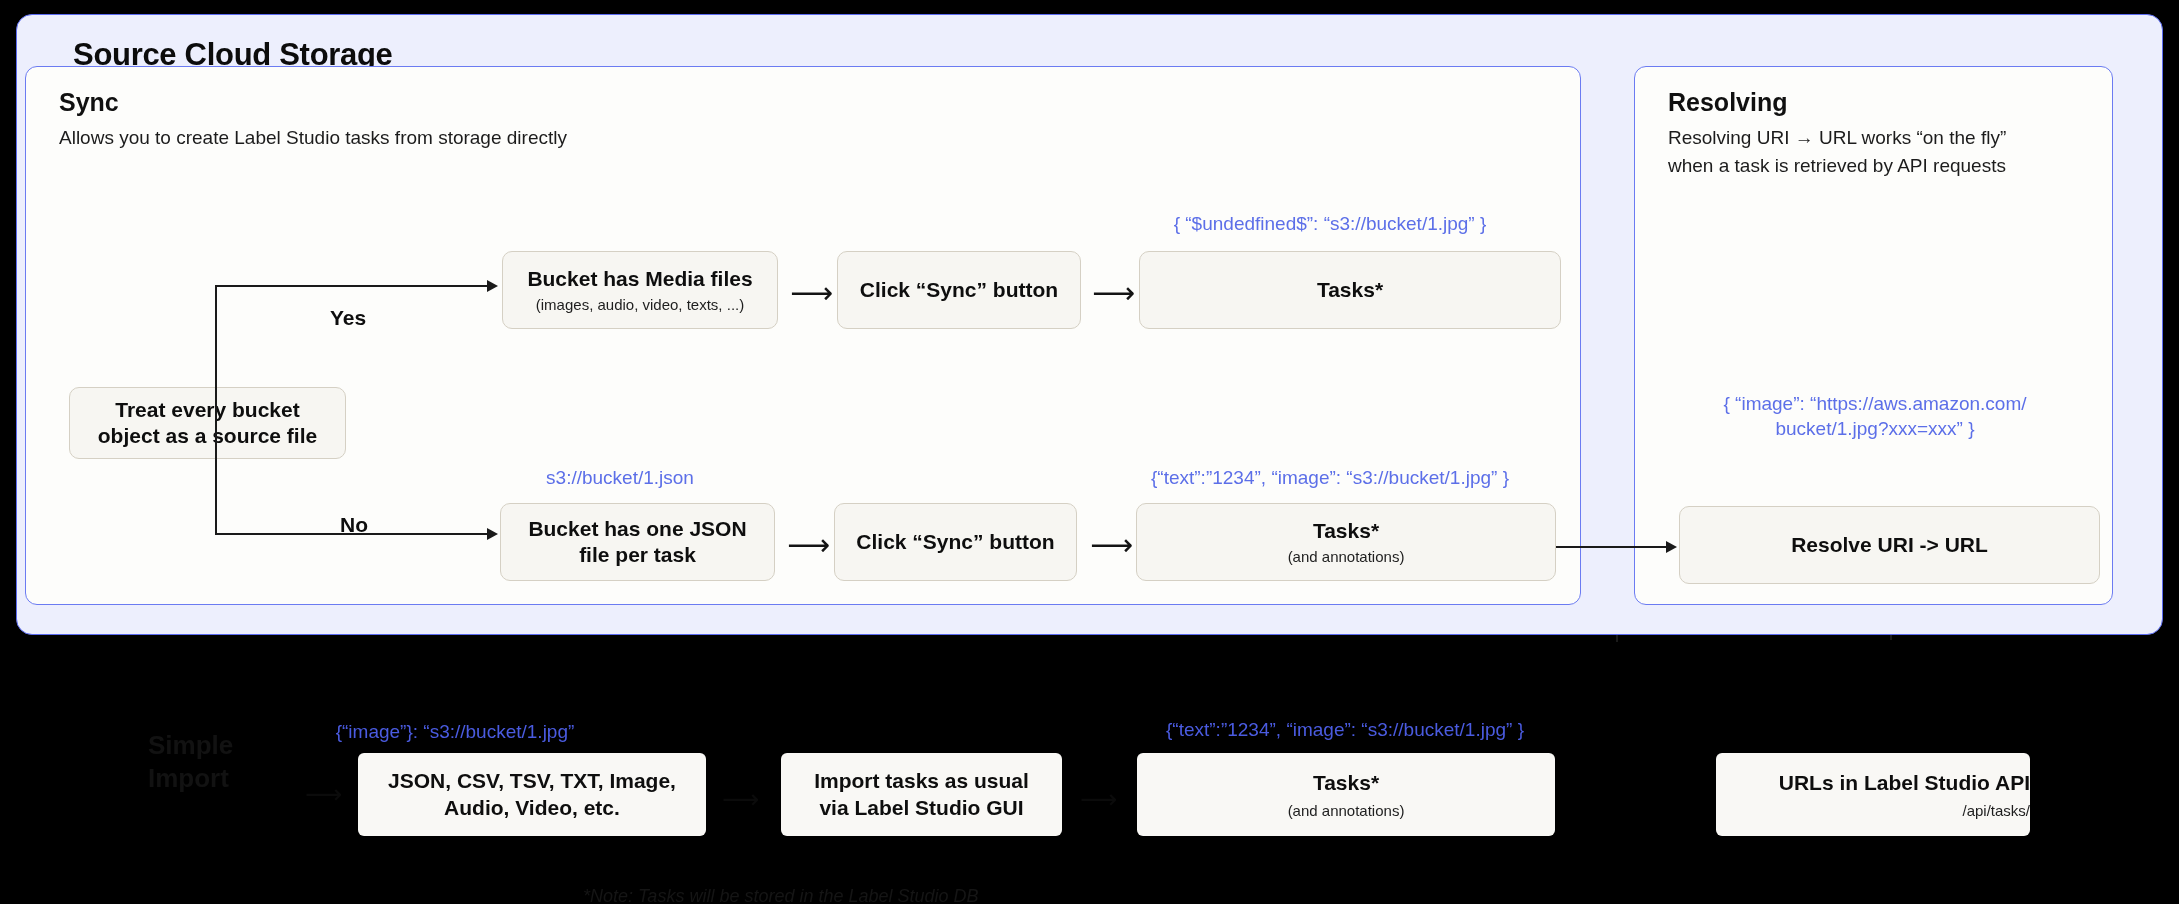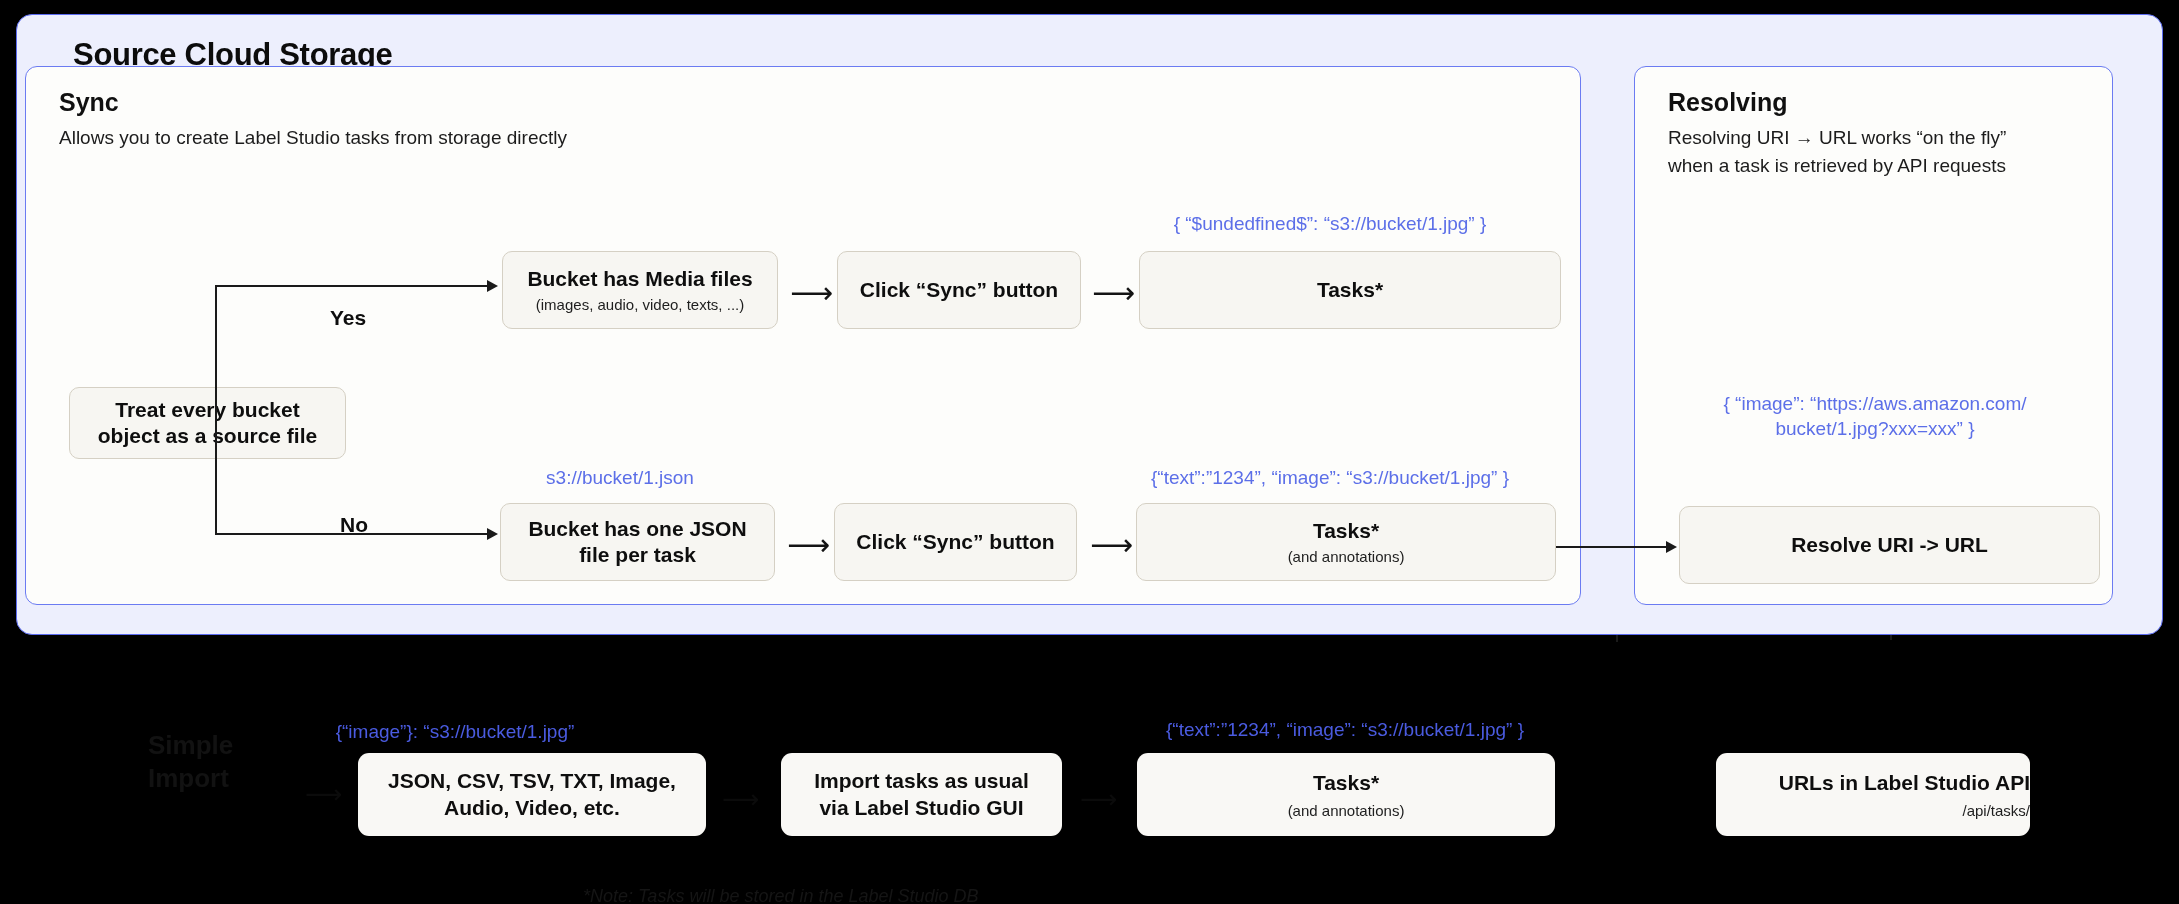--- a/index.html
+++ b/index.html
@@ -86,21 +86,21 @@
     position: absolute;
     font-size: 30px; color: #141414; line-height: 1;
     font-family: "DejaVu Sans", sans-serif;
   }
 
   
   .dark-section { position: absolute; left: 0; top: 636px; width: 1761px; height: 268px; background: #000; }
   .dbox {
     position: absolute;
     background: #F9F8F5;
-    border-radius: 11px;
+    border-radius: 6px;
     display: flex; flex-direction: column;
     align-items: center; justify-content: center; text-align: center;
   }
   .dbox .t1 { font-size: 21px; font-weight: 700; color: #0E0E0E; line-height: 1.25; }
   .dbox .t2 { font-size: 15px; font-weight: 400; color: #1E1E1E; margin-top: 5px; }
   .faded-heading {
     position: absolute; font-size: 26px; font-weight: 700;
     color: #121212; line-height: 1.25; white-space: pre-line;
   }
   .note-text {

